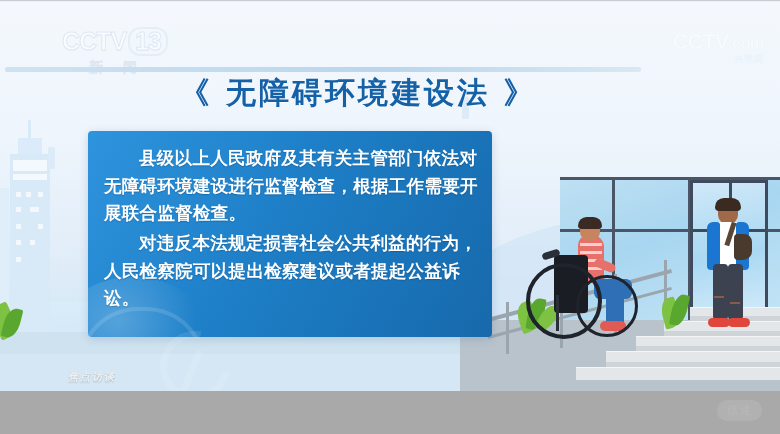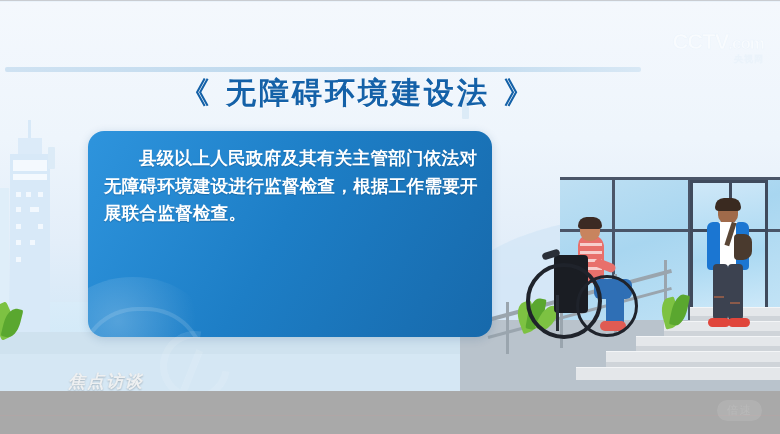--- a/index.html
+++ b/index.html
@@ -136,21 +136,21 @@
     font-size:30px;font-weight:700;letter-spacing:3px;
     color:#1461a8;
     text-shadow:0 1px 1px rgba(255,255,255,.85);
     white-space:nowrap;
   }
 
   
   .card{
     position:absolute;left:88px;top:130px;width:404px;height:206px;
     background:linear-gradient(120deg,#2e94dd 0%,#1d7ec6 48%,#1769ab 100%);
-    border-radius:16px;
+    border-radius:4px;
     box-shadow:0 2px 10px rgba(20,70,120,.18);
     overflow:hidden;
   }
   .card-glow{
     position:absolute;left:-30px;bottom:-50px;width:150px;height:110px;
     background:radial-gradient(circle at 40% 40%,rgba(255,255,255,.22),rgba(255,255,255,0) 70%);
     border-radius:50%;
   }
   .card-arc{
     position:absolute;left:-10px;bottom:-34px;width:120px;height:60px;
@@ -186,21 +186,21 @@
   .playerbar{
     position:absolute;left:0;top:390px;width:780px;height:44px;
     background:#a9a9a9;
   }
   .playerbar-line{
     position:absolute;left:0;top:24px;width:780px;height:1px;
     background:#b0a6a6;
   }
   .show-name{
     position:absolute;left:68px;top:369px;
-    color:#f1f1f1;font-size:17px;font-weight:700;
+    color:#f1f1f1;font-size:10px;font-weight:700;
     font-style:italic;letter-spacing:2px;
     text-shadow:0 1px 2px rgba(0,0,0,.25);
     opacity:.92;
   }
   .speed-btn{
     position:absolute;right:18px;top:399px;
     padding:3px 10px;border-radius:11px;
     background:rgba(255,255,255,.10);
     color:#b9b9b9;font-size:11.5px;letter-spacing:1px;
   }
@@ -333,37 +333,44 @@
       <div class="fg" style="left:28px;top:30px;width:5px;height:24px;background:#5a4636;transform:rotate(18deg);"></div>
       <div class="fg" style="left:13px;top:72px;width:15px;height:56px;background:#3c4250;border-radius:4px;"></div>
       <div class="fg" style="left:28px;top:72px;width:15px;height:56px;background:#3c4250;border-radius:4px;"></div>
       <div class="fg" style="left:14px;top:104px;width:10px;height:2px;background:#8a5a4a;"></div>
       <div class="fg" style="left:30px;top:110px;width:10px;height:2px;background:#8a5a4a;"></div>
       <div class="fg" style="left:8px;top:126px;width:22px;height:9px;background:#e0463c;border-radius:5px;"></div>
       <div class="fg" style="left:28px;top:126px;width:22px;height:9px;background:#e0463c;border-radius:5px;"></div>
     </div>
   </div>
 
+  <div class="logo">
+    <div class="logo-main">
+      <span>CCTV</span><span class="logo-13">13</span>
+    </div>
+    <div class="logo-sub">新 闻</div>
+  </div>
 
   <div class="wm">
     <span>CCTV</span><span style="font-size:17px;">.com</span>
     <span class="wm-sub">央视网</span>
   </div>
 
   <div class="rule"></div>
   <div class="rule-tick" style="left:48px;top:146px;"></div>
   <div class="rule-tick" style="left:462px;top:96px;"></div>
 
   <div class="title">《 无障碍环境建设法 》</div>
 
   <div class="card">
     <div class="card-glow"></div>
     <div class="card-arc"></div>
     <div class="card-body">
       <p class="para">县级以上人民政府及其有关主管部门依法对无障碍环境建设进行监督检查，根据工作需要开展联合监督检查。</p>
+      <p class="para">对违反本法规定损害社会公共利益的行为，人民检察院可以提出检察建议或者提起公益诉讼。</p>
     </div>
   </div>
 
   <div class="ghost-logo">
     <div class="gl-c"></div>
     <div class="gl-t"></div>
   </div>
   <div class="show-name">焦点访谈</div>
   <div class="playerbar">
     <div class="playerbar-line"></div>

